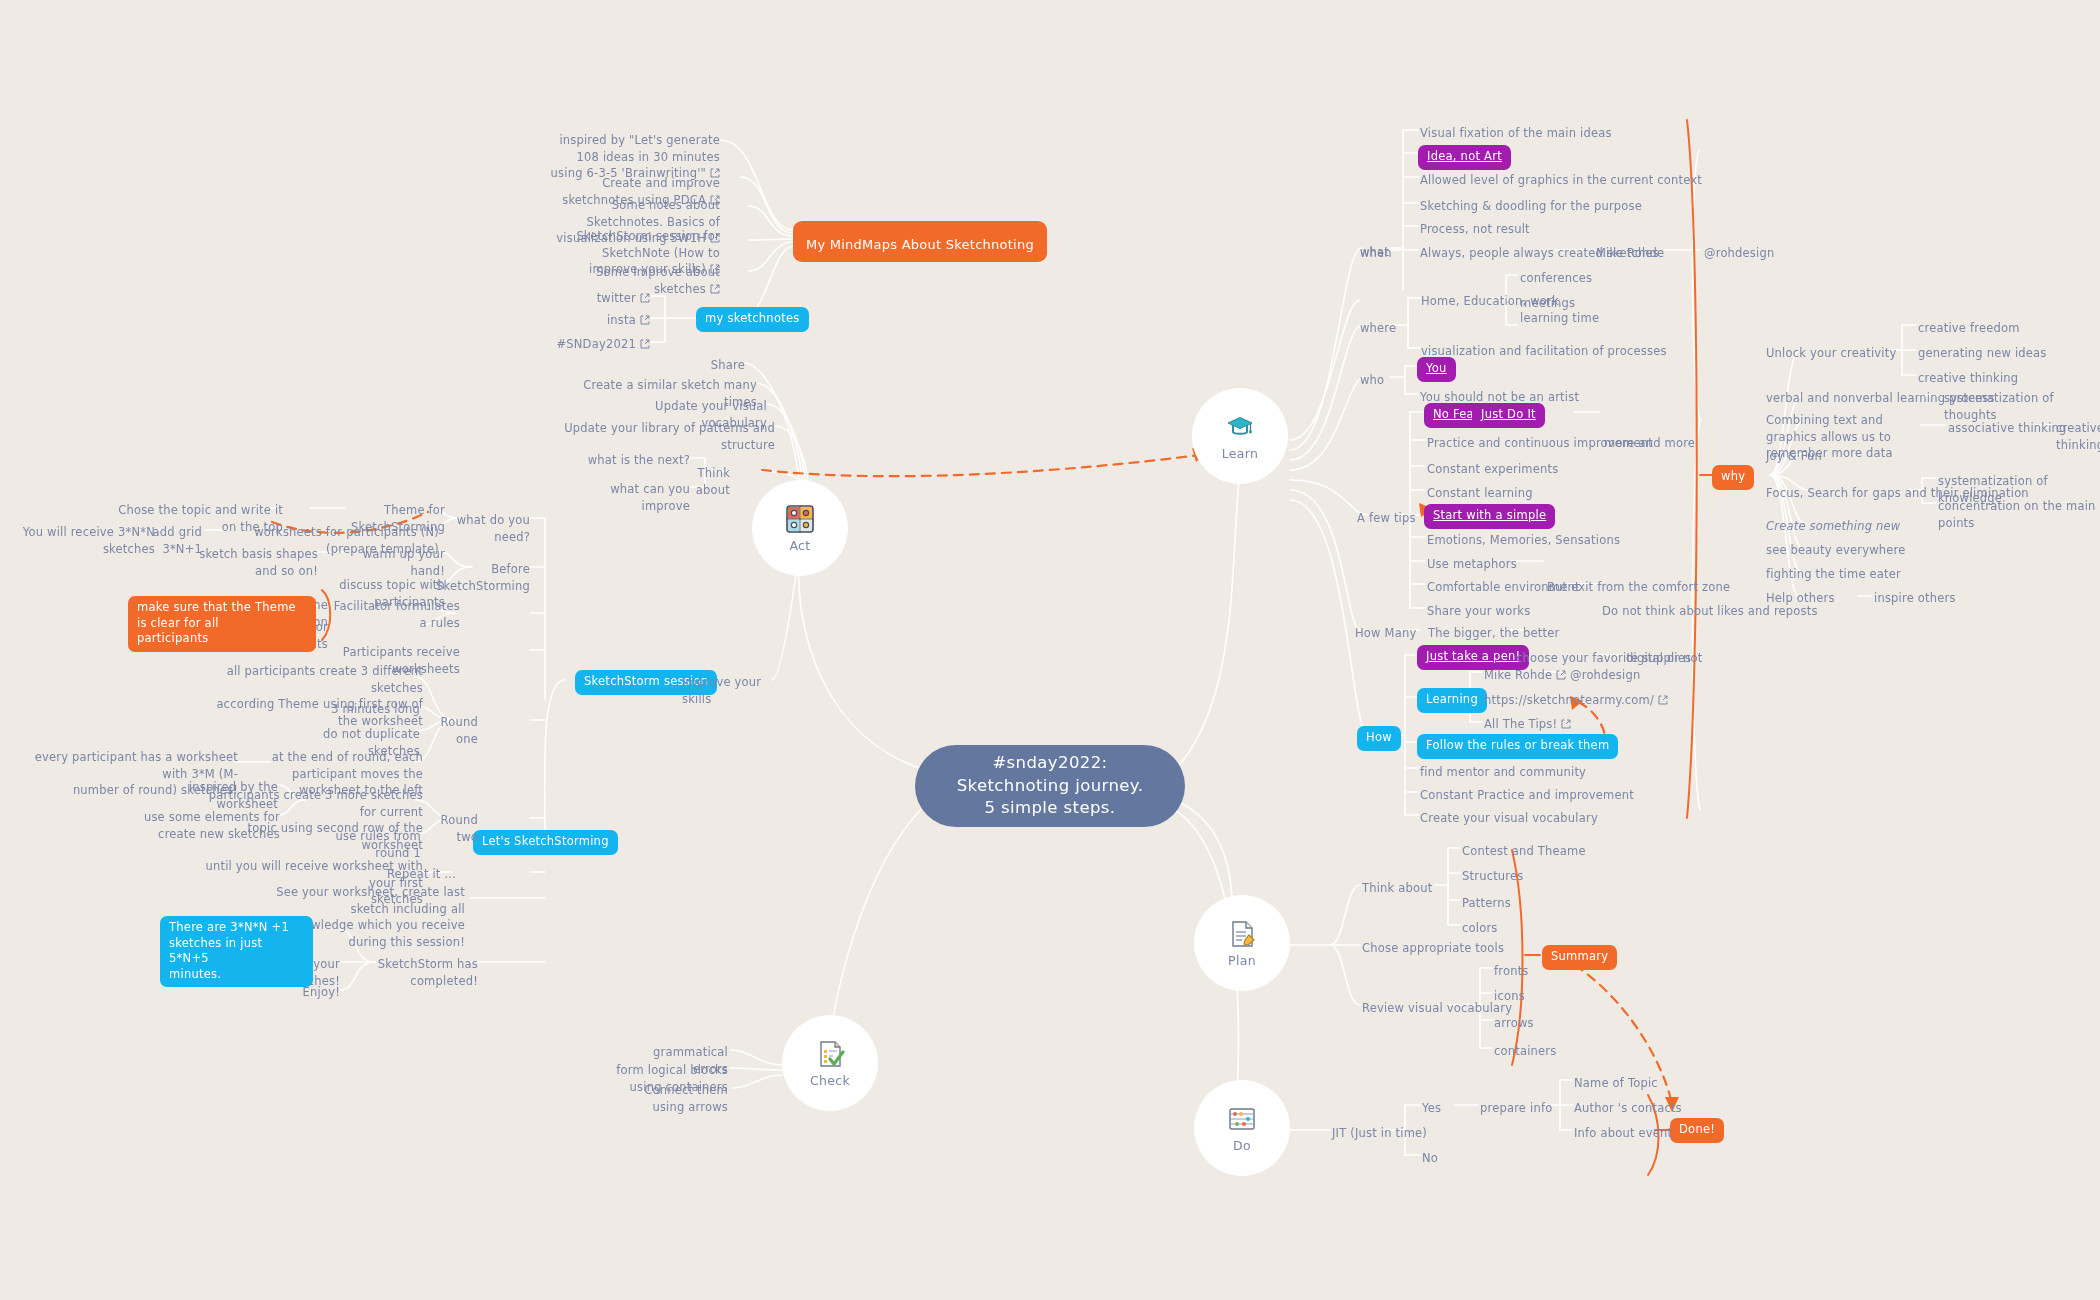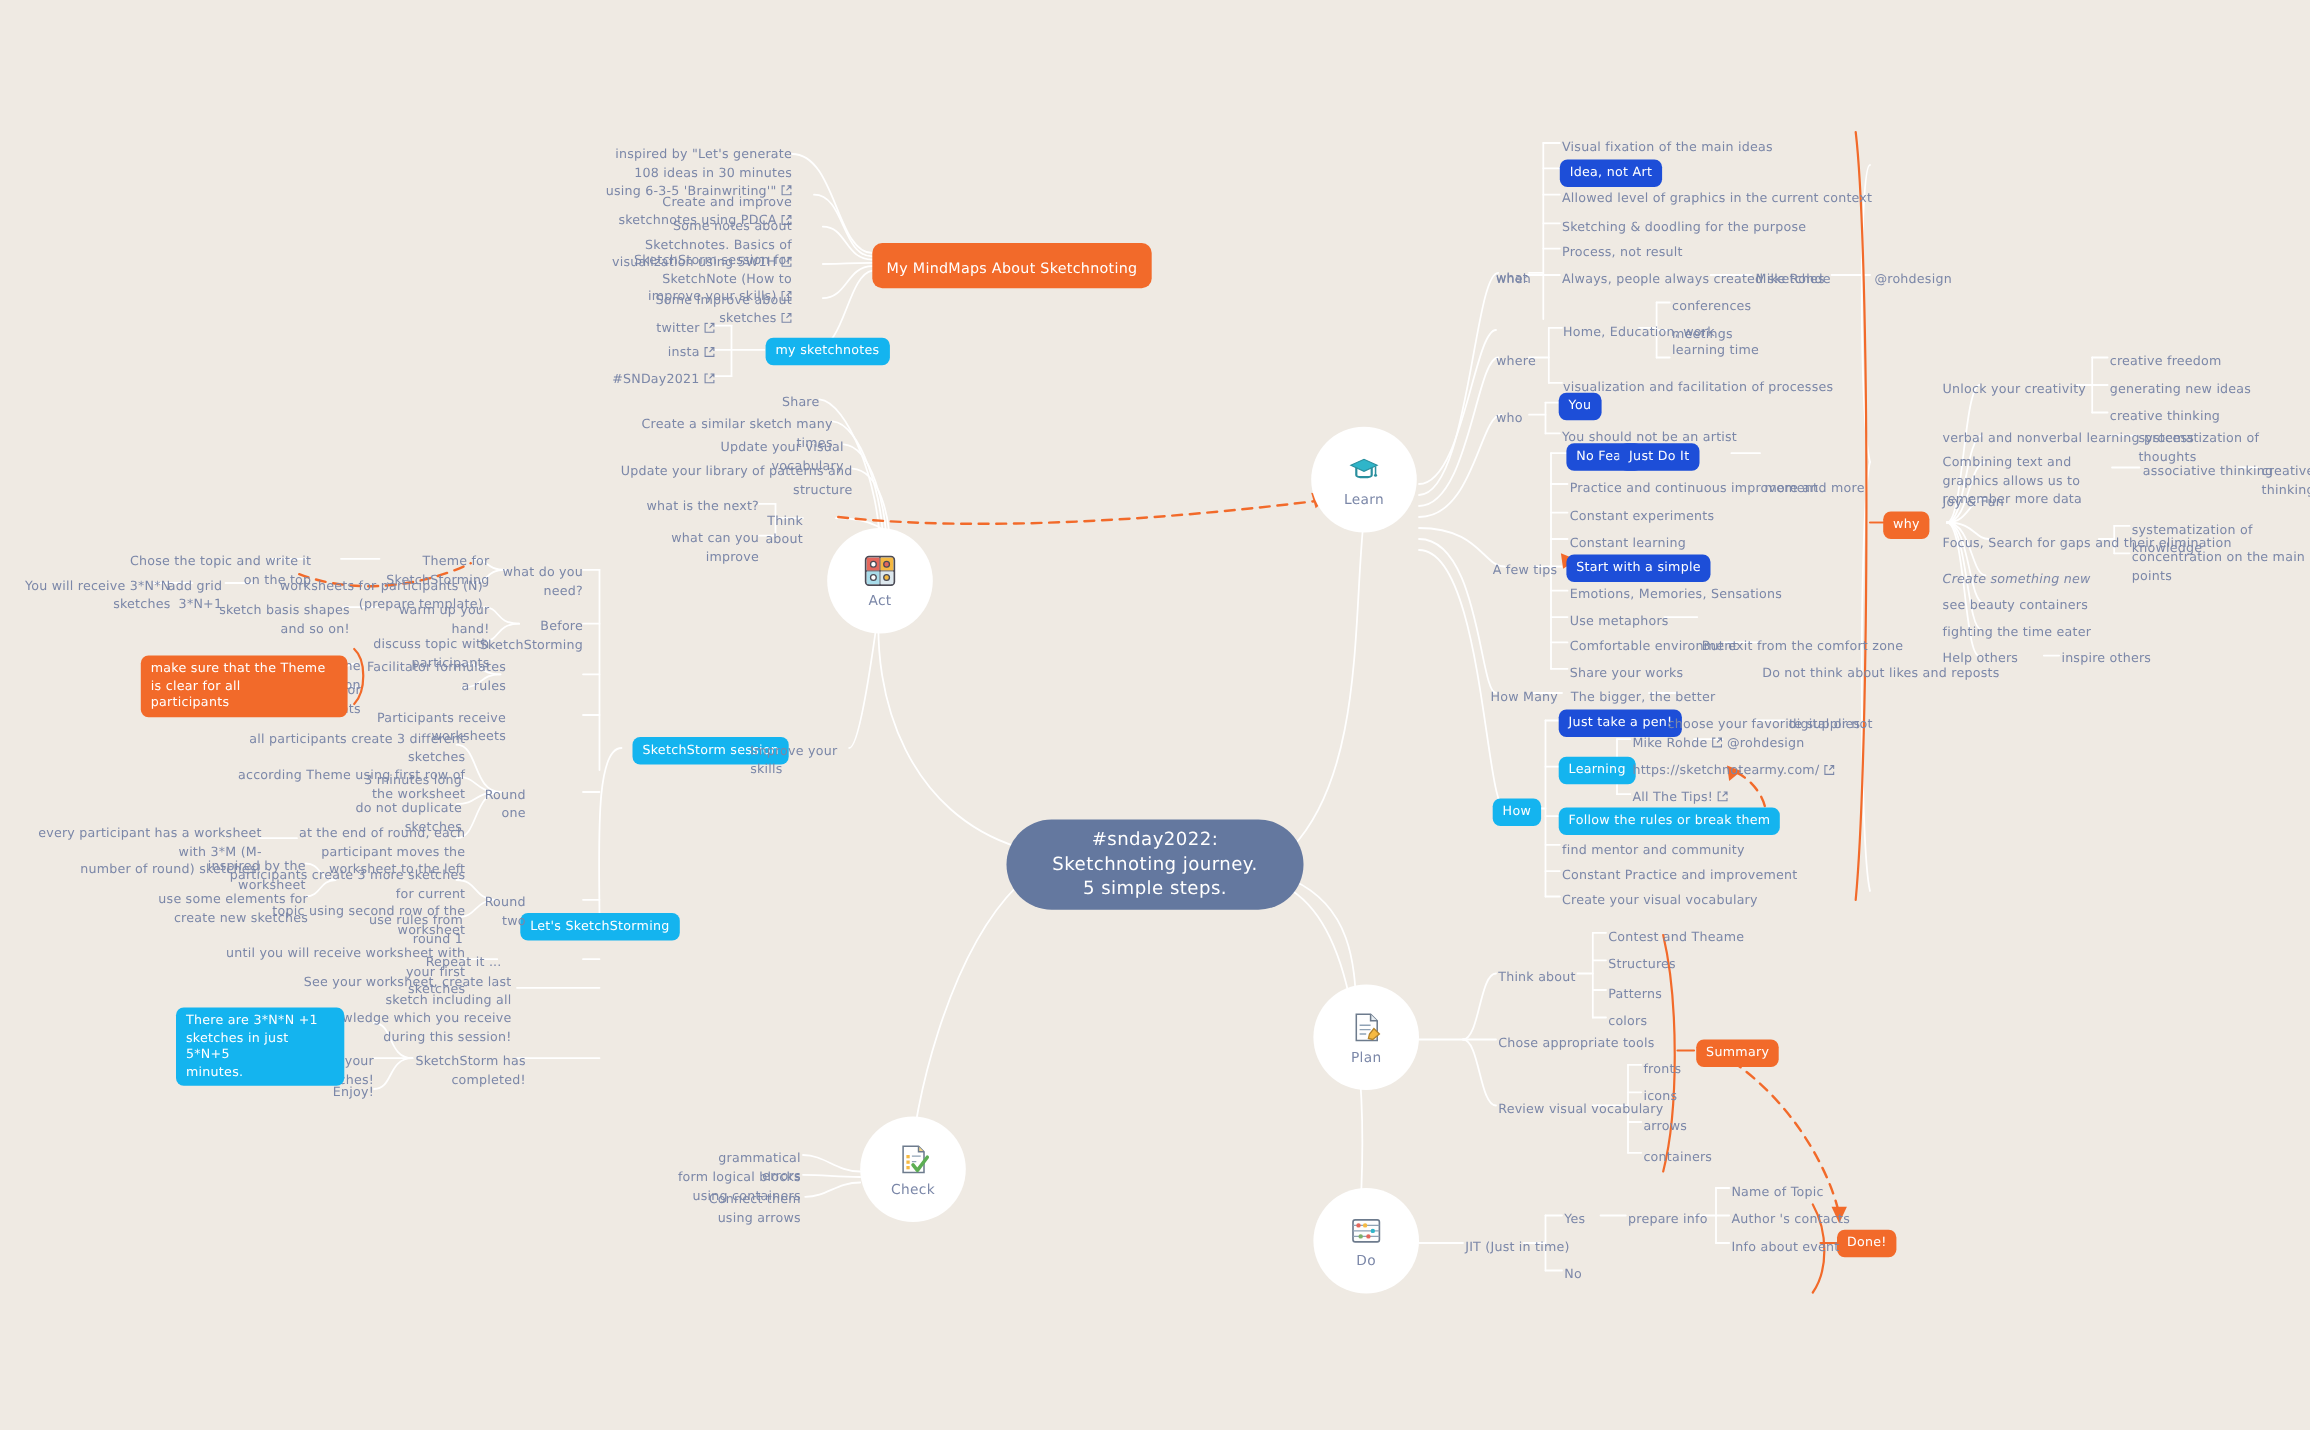--- a/index.html
+++ b/index.html
@@ -32,21 +32,21 @@
     border-radius:7px;
     padding:4px 9px 5px;
     font-size:11.5px;
     line-height:1.35;
     letter-spacing:.25px;
     white-space:pre-line;
     font-family:"DejaVu Sans", sans-serif;
   }
   .pill.orange{ background:#f26a2a; }
   .pill.cyan{ background:#14b4ef; }
-  .pill.yellow{ background:#1d4ed8; }
+  .pill.yellow{ background:#a21caf;text-decoration:underline; }
   .pill.big{ font-size:13px; padding:15px 13px 8px; border-radius:9px; }
 
   
   #center{
     position:absolute;
     left:915px; top:745px;
     width:270px; height:82px;
     background:#64789f;
     border-radius:41px;
     color:#fff;
@@ -593,21 +593,21 @@
   <div class="t l" style="left:1948px; top:420px;">associative thinking</div>
   <div class="t l" style="left:2056px; top:420px;">creative thinking</div>
 
   <div class="t l" style="left:1766px; top:448px;">Joy &amp; Fun</div>
 
   <div class="t l" style="left:1766px; top:485px;">Focus, Search for gaps and their elimination</div>
   <div class="t l" style="left:1938px; top:473px;">systematization of knowledge</div>
   <div class="t l" style="left:1938px; top:498px;">concentration on the main points</div>
 
   <div class="t l" style="left:1766px; top:518px;font-style:italic;">Create something new</div>
-  <div class="t l" style="left:1766px; top:542px;">see beauty containers</div>
+  <div class="t l" style="left:1766px; top:542px;">see beauty everywhere</div>
   <div class="t l" style="left:1766px; top:566px;">fighting the time eater</div>
   <div class="t l" style="left:1766px; top:590px;">Help others</div>
   <div class="t l" style="left:1874px; top:590px;">inspire others</div>
 
   <div class="pill orange" style="left:1542px; top:945px;">Summary</div>
   <div class="t l" style="left:1362px; top:880px;">Think about</div>
   <div class="t l" style="left:1462px; top:843px;">Contest and Theame</div>
   <div class="t l" style="left:1462px; top:868px;">Structures</div>
   <div class="t l" style="left:1462px; top:895px;">Patterns</div>
   <div class="t l" style="left:1462px; top:920px;">colors</div>

